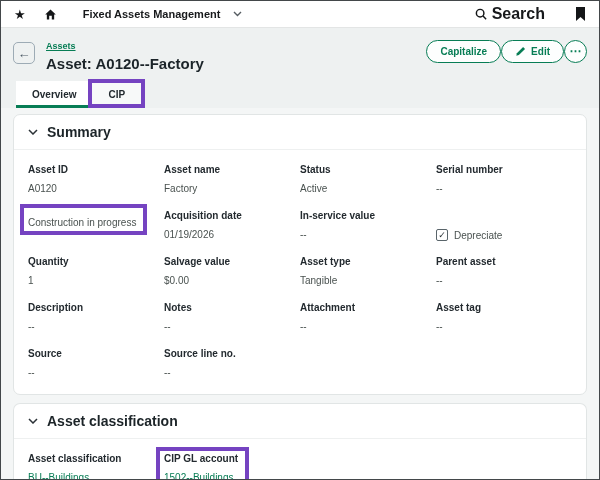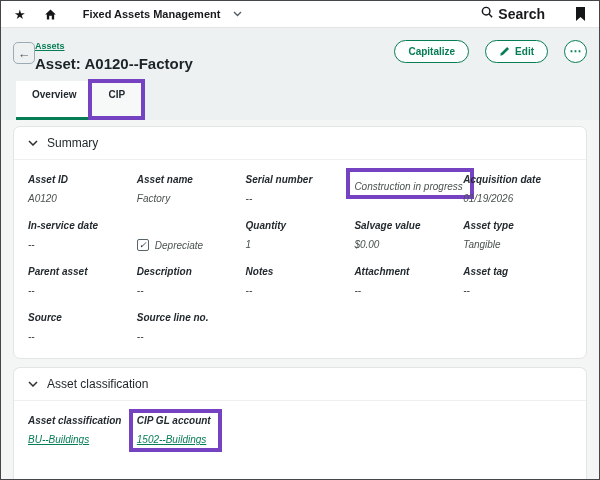--- a/index.html
+++ b/index.html
@@ -8,60 +8,60 @@
             display:flex; flex-direction:column; overflow:hidden; position:relative; }
 
   
   .topbar { height:27px; background:#fff; border-bottom:1px solid #e3e5e5;
             display:flex; align-items:center; padding:0 13px; flex:0 0 auto; }
   .star-ic { font-size:13px; color:#141618; line-height:1; }
   .home-ic { margin-left:18px; display:flex; }
   .appname { margin-left:26px; font-size:11px; font-weight:bold; color:#17191b; }
   .tb-chev { margin-left:13px; display:flex; }
   .tb-spacer { flex:1; }
-  .search-group { display:flex; align-items:flex-start; gap:5px; margin-right:30px;
-                  font-size:14px; font-weight:bold; color:#17191b; cursor:pointer; }
+  .search-group { display:flex; align-items:center; gap:5px; margin-right:30px;
+                  font-size:16px; font-weight:bold; color:#17191b; cursor:pointer; }
   .bookmark-ic { display:flex; }
 
   
   .header-area { background:#eef1f1; padding:7px 12px 0; flex:0 0 auto; }
   .header-row { display:flex; align-items:flex-start; }
   .back-btn { width:22px; height:22px; margin-top:7px; border:1px solid #9dabb5; border-radius:5px;
               background:transparent; color:#4c5a66; font-size:13px; line-height:19px;
               text-align:center; cursor:pointer; flex:0 0 auto; }
-  .title-block { }
+  .title-block { margin-left:11px; }
   .breadcrumb { font-size:9px; font-weight:bold; color:#077d55; text-decoration:underline; cursor:pointer; }
   .page-title { margin-top:2px; font-size:15px; font-weight:bold; color:#1b2429; }
-  .actions { margin-left:auto; display:flex; align-items:center; gap:16px; margin-top:5px; }
+  .actions { margin-left:auto; display:flex; align-items:center; gap:0; margin-top:5px; }
   .pill { height:23px; border:1.5px solid #077d55; border-radius:13px; background:#fdfefe;
           color:#077d55; font-family:inherit; font-weight:bold; font-size:10px; padding:0 13px;
           display:flex; align-items:center; gap:5px; cursor:pointer; }
   .more-btn { width:23px; height:23px; border:1.5px solid #077d55; border-radius:50%;
               background:#fdfefe; color:#077d55; font-size:12px; font-weight:bold;
               line-height:19px; text-align:center; cursor:pointer; }
 
   
   .tabs { display:flex; margin-top:9px; padding-left:3px; }
-  .tab { position:relative; padding:8px 16px 17px; font-size:10px; font-weight:bold; color:#21292e;
+  .tab { position:relative; padding:8px 16px 5px; font-size:10px; font-weight:bold; color:#21292e;
          background:#f7f9f9; border-bottom:3px solid transparent; cursor:pointer; }
   .tab.active { background:#fff; border-bottom-color:#077d55; }
   .tab.annotate::after { content:""; position:absolute; inset:-2px -4px -3px -4px;
                          border:4px solid #7543c1; pointer-events:none; }
 
   
   .content { flex:1; background:#f4f6f6; padding:6px 12px 0; overflow:hidden;
              display:flex; flex-direction:column; }
   .card { background:#fff; border:1px solid #e1e5e5; border-radius:7px; }
   .card + .card { margin-top:8px; }
   .card.fill { flex:1; border-bottom:0; border-radius:7px 7px 0 0; }
   .card-header { display:flex; align-items:center; gap:9px; padding:9px 14px;
                  border-bottom:1px solid #eef0f0; }
   .sec-chev { display:flex; cursor:pointer; }
-  .card-title { font-size:12px; font-weight:normal; color:#1c2428; }
-  .grid { display:grid; grid-template-columns:repeat(5,1fr); padding:14px 14px 0;font-style:italic; }
+  .card-title { font-size:14px; font-weight:bold; color:#1c2428; }
+  .grid { display:grid; grid-template-columns:repeat(4,1fr); padding:14px 14px 0; }
   .cell { margin-bottom:14px; min-height:32px; }
   .cell-inner { display:inline-block; position:relative; max-width:100%; }
   .cell-inner.annotate::after { content:""; position:absolute; left:-8px; right:-11px;
                                 top:-6px; bottom:-7px; border:4px solid #7543c1; pointer-events:none; }
   .label { font-size:10px; font-weight:bold; color:#232a2f; min-height:12px; white-space:nowrap; }
   .value { font-size:10px; color:#49514f; margin-top:7px; white-space:nowrap; }
   .green-link { color:#077d55; text-decoration:underline; cursor:pointer;text-align:center; }
   .checkbox-row { display:flex; align-items:center; gap:6px; }
   .checkbox { width:12px; height:12px; border:1.5px solid #59646a; border-radius:2px;
               background:#fff; display:inline-flex; align-items:center; justify-content:center;
@@ -132,24 +132,25 @@
         <span class="sec-chev">
           <svg width="10" height="6" viewBox="0 0 10 6">
               <polyline points="1,1 5,5 9,1" fill="none" stroke="#2b3237" stroke-width="1.5"></polyline>
             </svg>
         </span>
         <span class="card-title">Summary</span>
       </div>
       <div class="grid" id="summary-grid">
           <div class="cell"><div class="cell-inner"><div class="label">Asset ID</div><div class="value">A0120</div></div></div>
           <div class="cell"><div class="cell-inner"><div class="label">Asset name</div><div class="value">Factory</div></div></div>
+          <div class="cell"><div class="cell-inner"><div class="label">Status</div><div class="value">Active</div></div></div>
           <div class="cell"><div class="cell-inner"><div class="label">Serial number</div><div class="value">--</div></div></div>
           <div class="cell"><div class="cell-inner annotate"><div class="value">Construction in progress</div></div></div>
           <div class="cell"><div class="cell-inner"><div class="label">Acquisition date</div><div class="value">01/19/2026</div></div></div>
-          <div class="cell"><div class="cell-inner"><div class="label">In-service date</div><div class="value">--</div></div></div>
+          <div class="cell"><div class="cell-inner"><div class="label">In-service value</div><div class="value">--</div></div></div>
           <div class="cell"><div class="cell-inner"><div class="label">&nbsp;</div><div class="value checkbox-row">
                 <span class="checkbox">✓</span>
                 <span>Depreciate</span>
               </div></div></div>
           <div class="cell"><div class="cell-inner"><div class="label">Quantity</div><div class="value">1</div></div></div>
           <div class="cell"><div class="cell-inner"><div class="label">Salvage value</div><div class="value">$0.00</div></div></div>
           <div class="cell"><div class="cell-inner"><div class="label">Asset type</div><div class="value">Tangible</div></div></div>
           <div class="cell"><div class="cell-inner"><div class="label">Parent asset</div><div class="value">--</div></div></div>
           <div class="cell"><div class="cell-inner"><div class="label">Description</div><div class="value">--</div></div></div>
           <div class="cell"><div class="cell-inner"><div class="label">Notes</div><div class="value">--</div></div></div>

